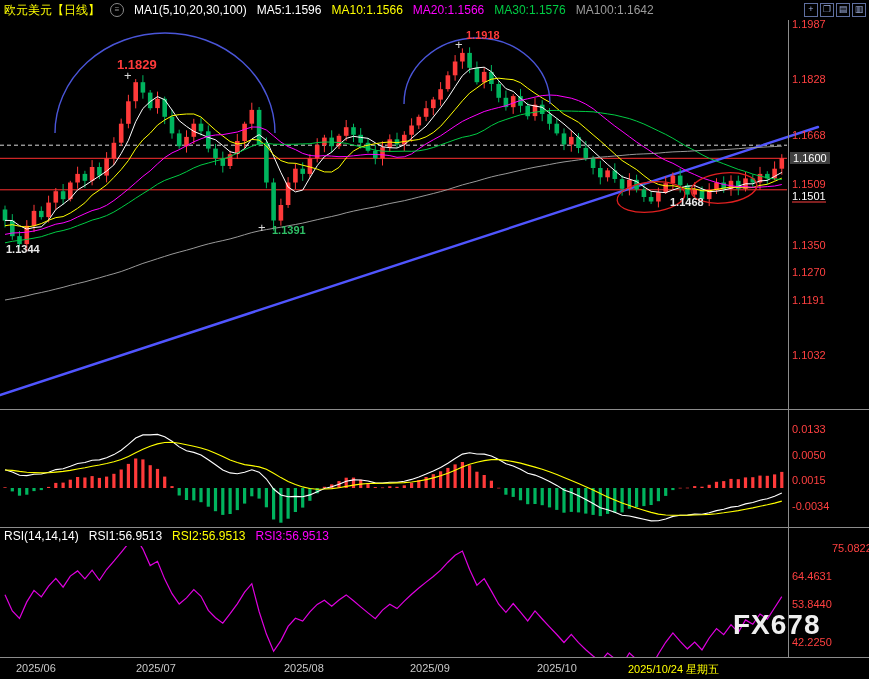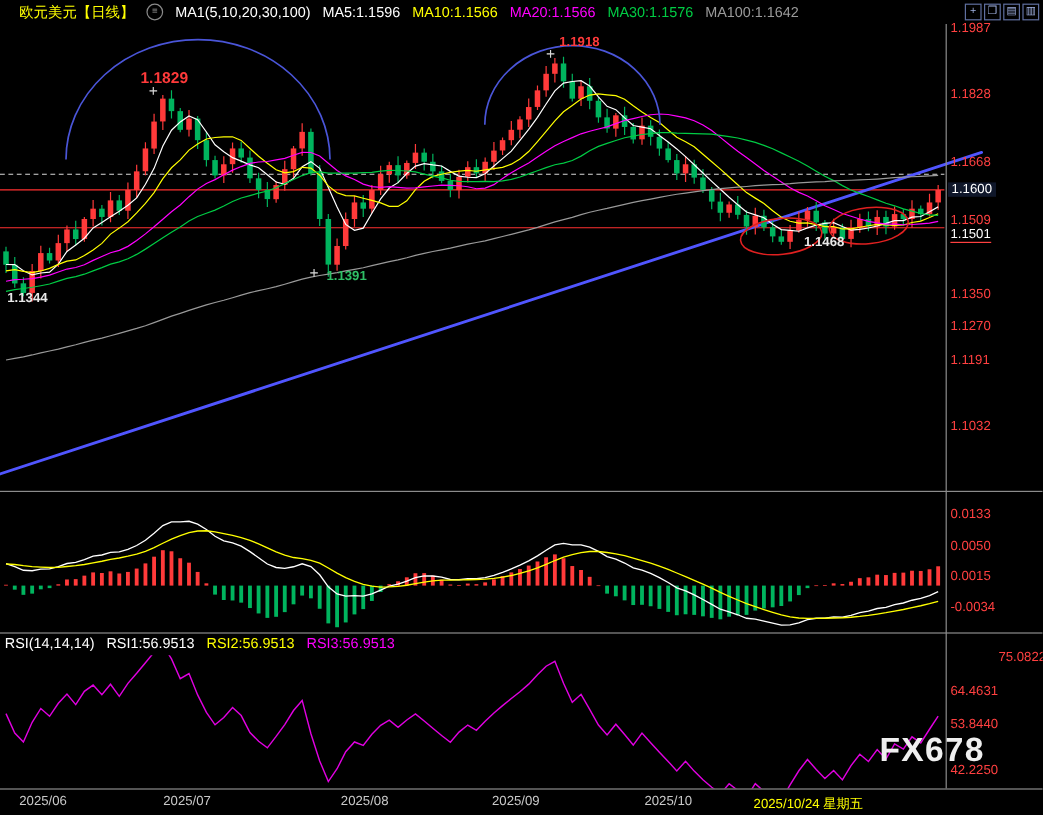--- a/index.html
+++ b/index.html
@@ -1,19 +1,19 @@
 <!DOCTYPE html>
 <html><head>
 <meta charset="utf-8">
 <style>
   html,body{margin:0;padding:0;background:#000;}
   .screen{position:relative;width:869px;height:679px;background:#000;overflow:hidden;
           font-family:"Liberation Sans","DejaVu Sans",sans-serif;}
   .titlebar{position:absolute;top:0;left:0;right:0;height:20px;display:flex;align-items:center;
-            gap:10px;padding-left:16px;font-size:12px;z-index:4;}
+            gap:10px;padding-left:4px;font-size:12px;z-index:4;}
   .t-title{color:#ffff00;}
   .circ{width:12px;height:12px;border:1px solid #8a8a8a;border-radius:50%;color:#9a9a9a;
         font-size:8px;line-height:11px;text-align:center;flex:0 0 auto;}
   .c-white{color:#ffffff}.c-yellow{color:#ffff00}.c-magenta{color:#ff00ff}
   .c-green{color:#00cc44}.c-gray{color:#9a9a9a}
   .tb-icons{position:absolute;right:3px;top:3px;display:flex;gap:2px;}
   .tb-icon{width:12px;height:12px;border:1px solid #5f6f9f;color:#9fb0e0;font-size:9px;
            line-height:11px;text-align:center;cursor:pointer;}
   svg{position:absolute;left:0;display:block;}
   #main-svg{top:20px;}
@@ -409,21 +409,21 @@
     </svg>
 
   <div class="sep" style="top:657px"></div>
   <div class="vsep"></div>
 
   <div class="watermark">FX678</div>
 
 <div style="position: absolute; left: 792px; top: 24px; transform: translateY(-50%); font-size: 11px; color: rgb(255, 64, 64); z-index: 3;">1.1987</div>
     <div style="position: absolute; left: 792px; top: 79px; transform: translateY(-50%); font-size: 11px; color: rgb(255, 64, 64); z-index: 3;">1.1828</div>
     <div style="position: absolute; left: 792px; top: 135px; transform: translateY(-50%); font-size: 11px; color: rgb(255, 64, 64); z-index: 3;">1.1668</div>
-    <div style="position: absolute; left: 790px; top: 158px; transform: translateY(-50%); font-size: 11px; color: rgb(255, 255, 255); z-index: 3; background: #0f172a; padding: 0px 3px;">1.1600</div>
+    <div style="position: absolute; left: 790px; top: 158px; transform: translateY(-50%); font-size: 11px; color: rgb(255, 255, 255); z-index: 3; background: #404040; padding: 0px 3px;">1.1600</div>
     <div style="position: absolute; left: 792px; top: 184px; transform: translateY(-50%); font-size: 11px; color: rgb(255, 64, 64); z-index: 3;">1.1509</div>
     <div style="position: absolute; left: 792px; top: 196px; transform: translateY(-50%); font-size: 11px; color: rgb(255, 255, 255); z-index: 3; border-bottom: 1px solid rgb(255, 64, 64); text-align: center;">1.1501</div>
     <div style="position: absolute; left: 792px; top: 245px; transform: translateY(-50%); font-size: 11px; color: rgb(255, 64, 64); z-index: 3;">1.1350</div>
     <div style="position: absolute; left: 792px; top: 272px; transform: translateY(-50%); font-size: 11px; color: rgb(255, 64, 64); z-index: 3;">1.1270</div>
     <div style="position: absolute; left: 792px; top: 300px; transform: translateY(-50%); font-size: 11px; color: rgb(255, 64, 64); z-index: 3;">1.1191</div>
     <div style="position: absolute; left: 792px; top: 355px; transform: translateY(-50%); font-size: 11px; color: rgb(255, 64, 64); z-index: 3;">1.1032</div>
     <div style="position: absolute; left: 792px; top: 429px; transform: translateY(-50%); font-size: 11px; color: rgb(255, 64, 64); z-index: 3;">0.0133</div>
     <div style="position: absolute; left: 792px; top: 455px; transform: translateY(-50%); font-size: 11px; color: rgb(255, 64, 64); z-index: 3;">0.0050</div>
     <div style="position: absolute; left: 792px; top: 480px; transform: translateY(-50%); font-size: 11px; color: rgb(255, 64, 64); z-index: 3;">0.0015</div>
     <div style="position: absolute; left: 792px; top: 506px; transform: translateY(-50%); font-size: 11px; color: rgb(255, 64, 64); z-index: 3;">-0.0034</div>

